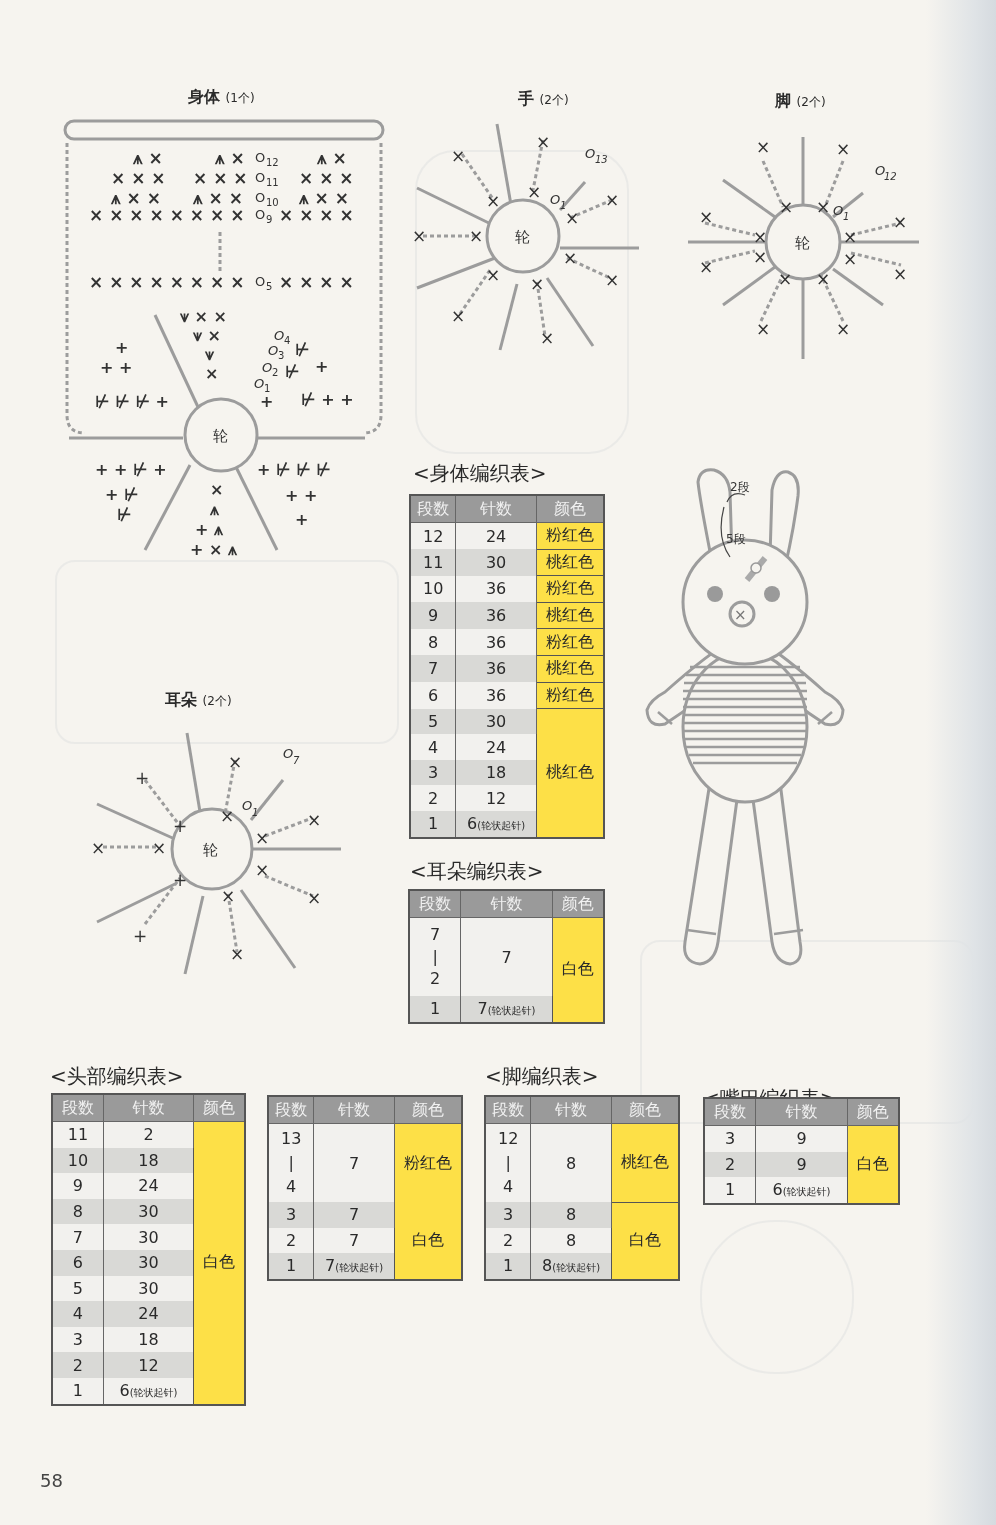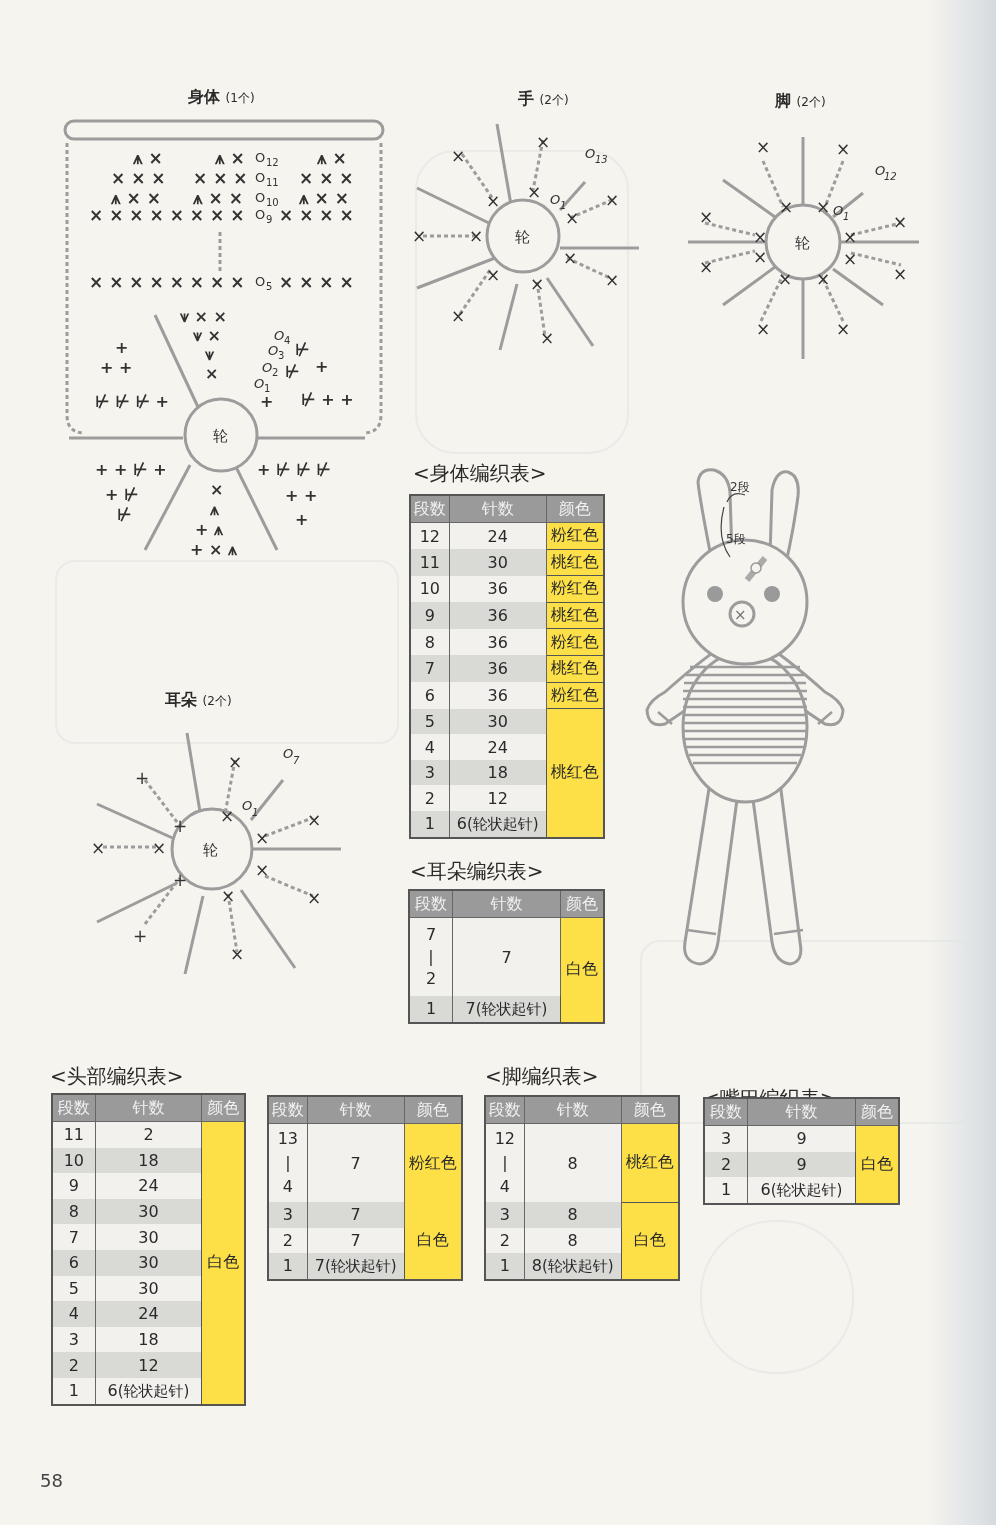--- a/index.html
+++ b/index.html
@@ -23,21 +23,21 @@
     position: absolute; border-collapse: collapse; background: #f2f1ee;
     border: 2px solid #555; font-size: 16px; text-align: center;
   }
   table.knit th {
     background: #9a9a9a; color: #f1f1f1; font-weight: normal; height: 26px;
     border: 1px solid #666; padding: 0;
   }
   table.knit td { border-left: 1px solid #666; border-right: 1px solid #666; height: 25.6px; padding: 0; }
   table.knit tr.shade td.c0, table.knit tr.shade td.c1 { background: #d9d9d6; }
   table.knit td.color { background: #fde047; border: 1px solid #555; }
-  .small { font-size: 15px; }
+  .small { font-size: 10px; }
   .page-num { position: absolute; left: 40px; top: 1470px; font-size: 18px; color: #444; }
 </style>
 </head>
 <body>
 
 <div class="ghost" style="left:415px;top:150px;width:210px;height:300px;"></div>
 <div class="ghost" style="left:55px;top:560px;width:340px;height:180px;border-radius:20px;"></div>
 <div class="ghost" style="left:640px;top:940px;width:330px;height:180px;border-radius:20px;"></div>
 <div class="ghost" style="left:700px;top:1220px;width:150px;height:150px;border-radius:75px;"></div>
 <div class="page-shade"></div>

